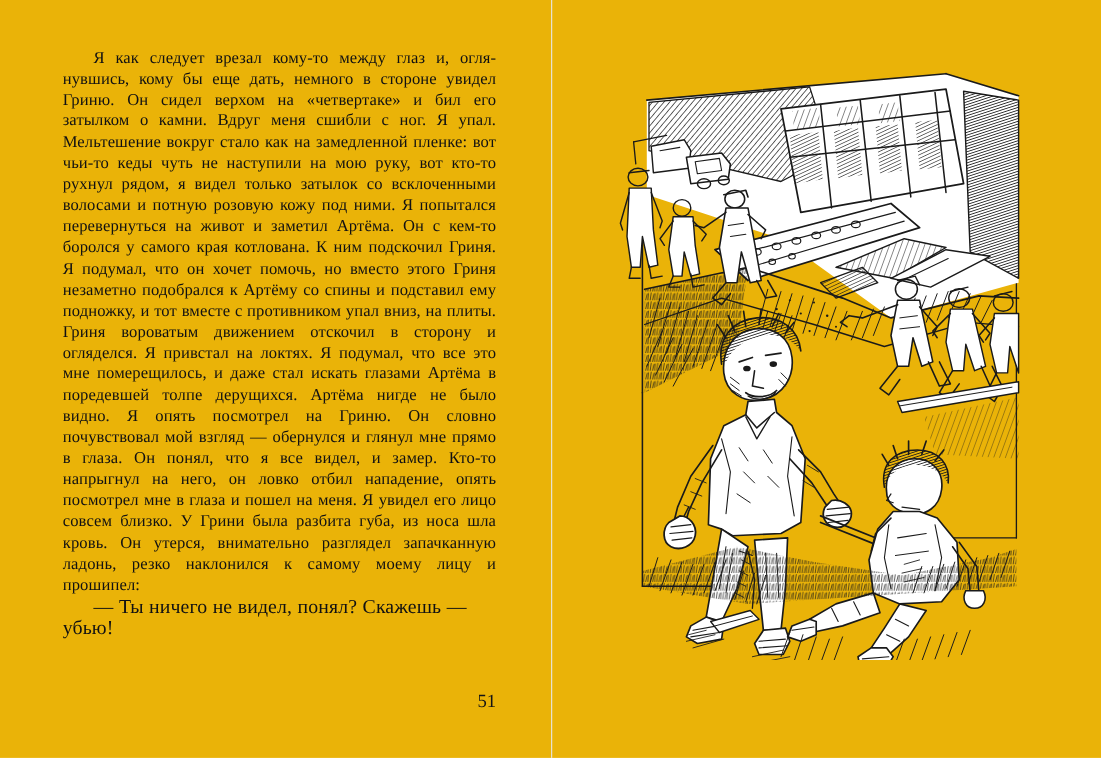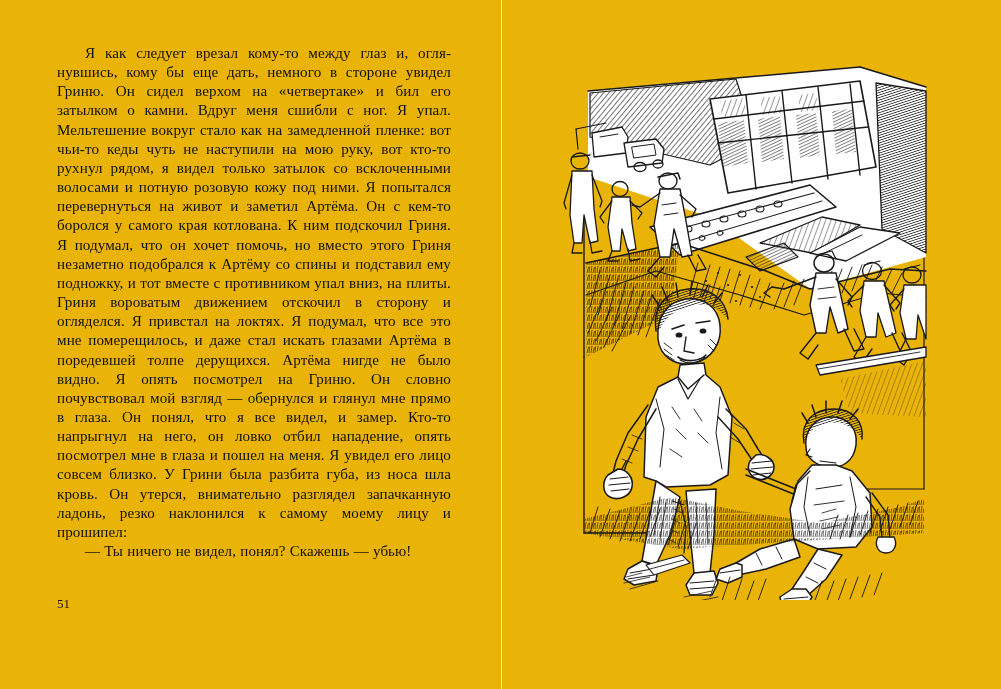--- a/index.html
+++ b/index.html
@@ -46,39 +46,39 @@
     color: #111113;
     letter-spacing: 0.1px;
     word-spacing: 0.4px;
     hyphens: manual;
   }
   .body-text.first {
     text-indent: 28px;
   }
   .dialogue {
     margin: 0;
-    font-size: 15px;
+    font-size: 18px;
     line-height: 19.15px;
     color: #111113;
     text-align: left;
     letter-spacing: 0.1px;
     word-spacing: 0.4px;
     text-indent: 28px;
   }
   .dialogue.no-indent {
     text-indent: 0;
     padding-left: 0;
   }
   .page-number {
     position: absolute;
     left: 57px;
     width: 394px;
-    top: 596px;
-    text-align: left;
-    font-size: 13px;
+    top: 628px;
+    text-align: right;
+    font-size: 17px;
     color: #141416;
   }
   
   .page-right {
     position: absolute;
     left: 501px; top: 0;
     width: 500px;
     height: 689px;
   }
   .illustration-frame {

